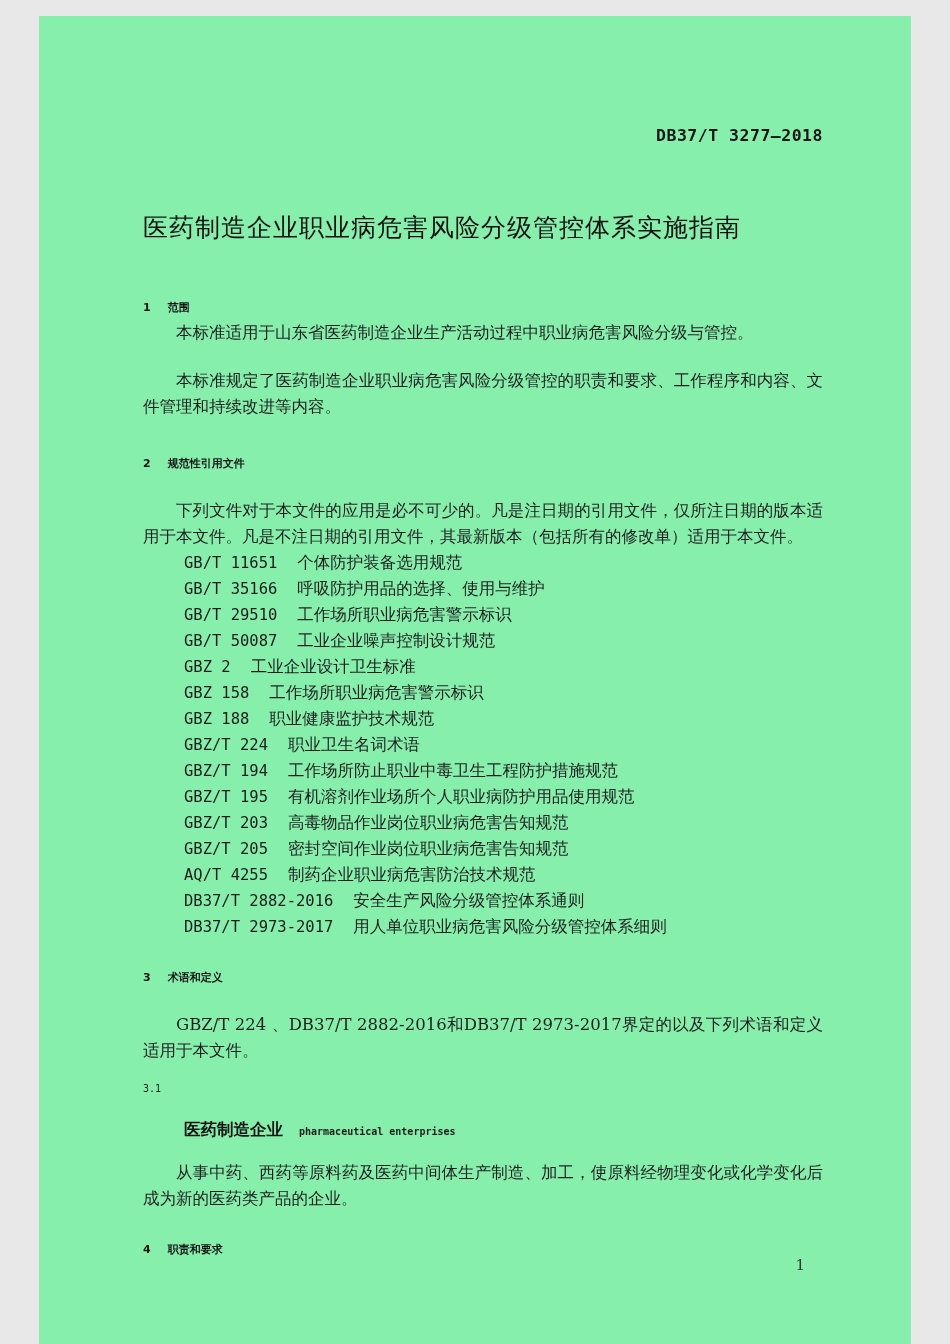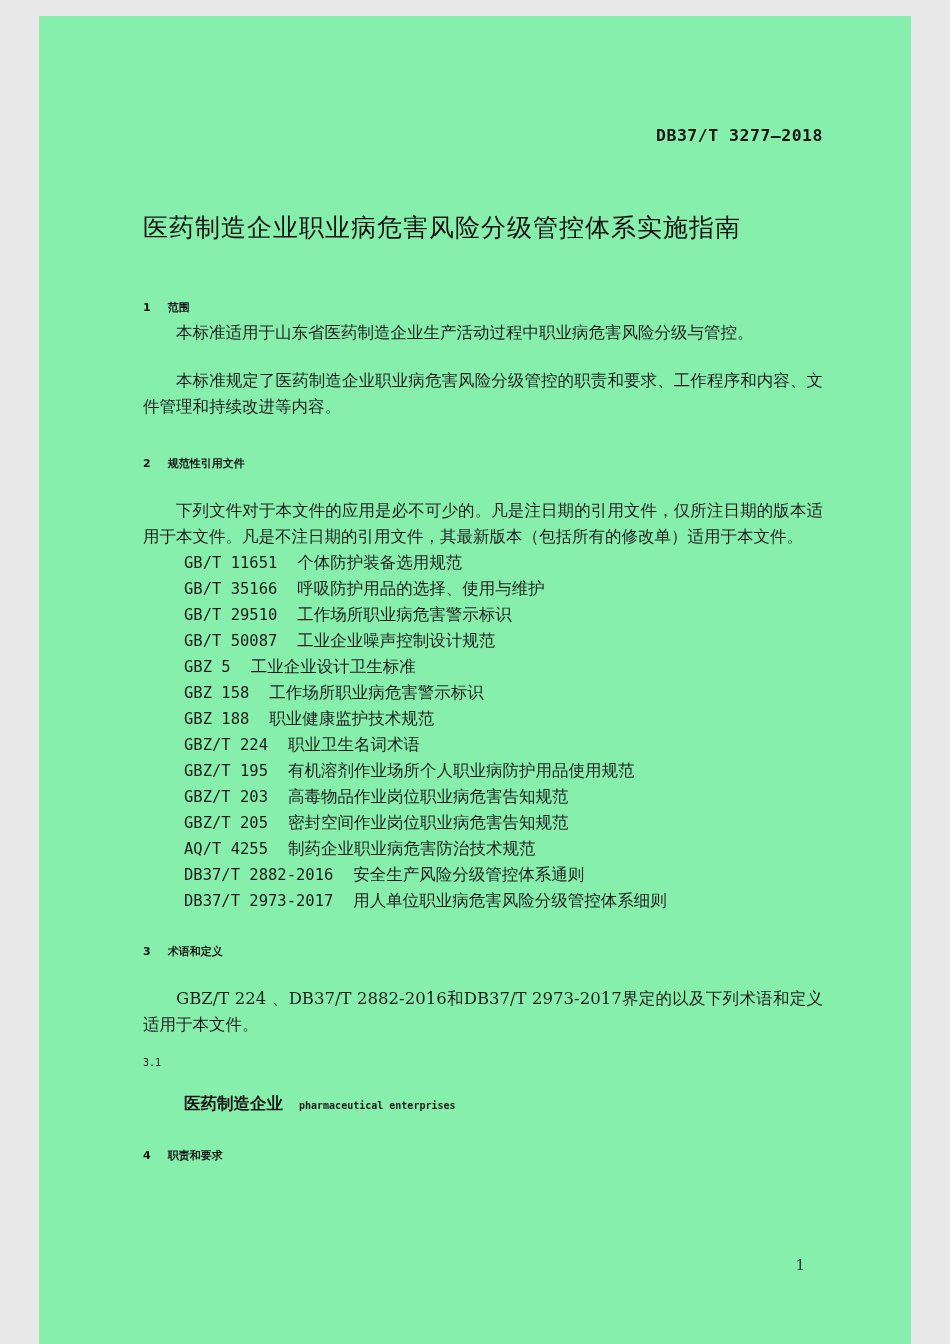--- a/index.html
+++ b/index.html
@@ -136,42 +136,44 @@
     <div>
       <h2 class="sec-h mt-sec">
         <span class="sec-num">2</span><span class="sec-label">规范性引用文件</span>
       </h2>
       <p class="body-p p-first">下列文件对于本文件的应用是必不可少的。凡是注日期的引用文件，仅所注日期的版本适用于本文件。凡是不注日期的引用文件，其最新版本（包括所有的修改单）适用于本文件。</p>
       <ul class="ref-list">
         <li class="ref-item"><span class="ref-code">GB/T 11651</span><span class="ref-title">个体防护装备选用规范</span></li>
         <li class="ref-item"><span class="ref-code">GB/T 35166</span><span class="ref-title">呼吸防护用品的选择、使用与维护</span></li>
         <li class="ref-item"><span class="ref-code">GB/T 29510</span><span class="ref-title">工作场所职业病危害警示标识</span></li>
         <li class="ref-item"><span class="ref-code">GB/T 50087</span><span class="ref-title">工业企业噪声控制设计规范</span></li>
-        <li class="ref-item"><span class="ref-code">GBZ 5</span><span class="ref-title">工业企业设计卫生标准</span></li>
+        <li class="ref-item"><span class="ref-code">GBZ 2</span><span class="ref-title">工业企业设计卫生标准</span></li>
         <li class="ref-item"><span class="ref-code">GBZ 158</span><span class="ref-title">工作场所职业病危害警示标识</span></li>
         <li class="ref-item"><span class="ref-code">GBZ 188</span><span class="ref-title">职业健康监护技术规范</span></li>
         <li class="ref-item"><span class="ref-code">GBZ/T 224</span><span class="ref-title">职业卫生名词术语</span></li>
+        <li class="ref-item"><span class="ref-code">GBZ/T 194</span><span class="ref-title">工作场所防止职业中毒卫生工程防护措施规范</span></li>
         <li class="ref-item"><span class="ref-code">GBZ/T 195</span><span class="ref-title">有机溶剂作业场所个人职业病防护用品使用规范</span></li>
         <li class="ref-item"><span class="ref-code">GBZ/T 203</span><span class="ref-title">高毒物品作业岗位职业病危害告知规范</span></li>
         <li class="ref-item"><span class="ref-code">GBZ/T 205</span><span class="ref-title">密封空间作业岗位职业病危害告知规范</span></li>
         <li class="ref-item"><span class="ref-code">AQ/T 4255</span><span class="ref-title">制药企业职业病危害防治技术规范</span></li>
         <li class="ref-item"><span class="ref-code">DB37/T 2882-2016</span><span class="ref-title">安全生产风险分级管控体系通则</span></li>
         <li class="ref-item"><span class="ref-code">DB37/T 2973-2017</span><span class="ref-title">用人单位职业病危害风险分级管控体系细则</span></li>
       </ul>
     </div>
 
     <div>
       <h2 class="sec-h mt-sec3">
         <span class="sec-num">3</span><span class="sec-label">术语和定义</span>
       </h2>
       <p class="body-p p-first">GBZ/T 224 、DB37/T 2882-2016和DB37/T 2973-2017界定的以及下列术语和定义适用于本文件。</p>
       <p class="clause-num">3.1</p>
       <p class="term-line">
         <span class="term-zh">医药制造企业</span><span class="term-en">pharmaceutical enterprises</span>
       </p>
+      <p class="body-p def-p">从事中药、西药等原料药及医药中间体生产制造、加工，使原料经物理变化或化学变化后成为新的医药类产品的企业。</p>
     </div>
 
     <div>
       <h2 class="sec-h mt-sec3">
         <span class="sec-num">4</span><span class="sec-label">职责和要求</span>
       </h2>
     </div>
 
   </div>
 

